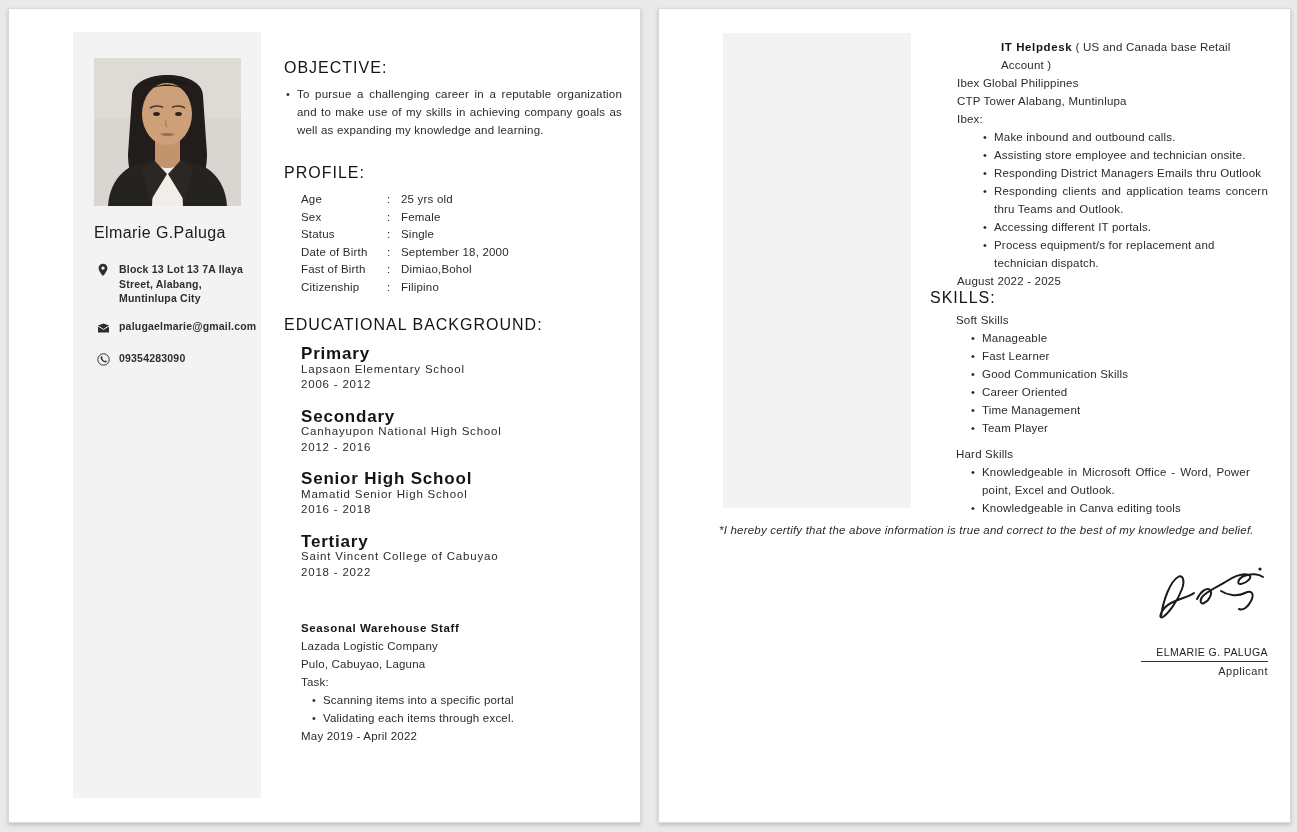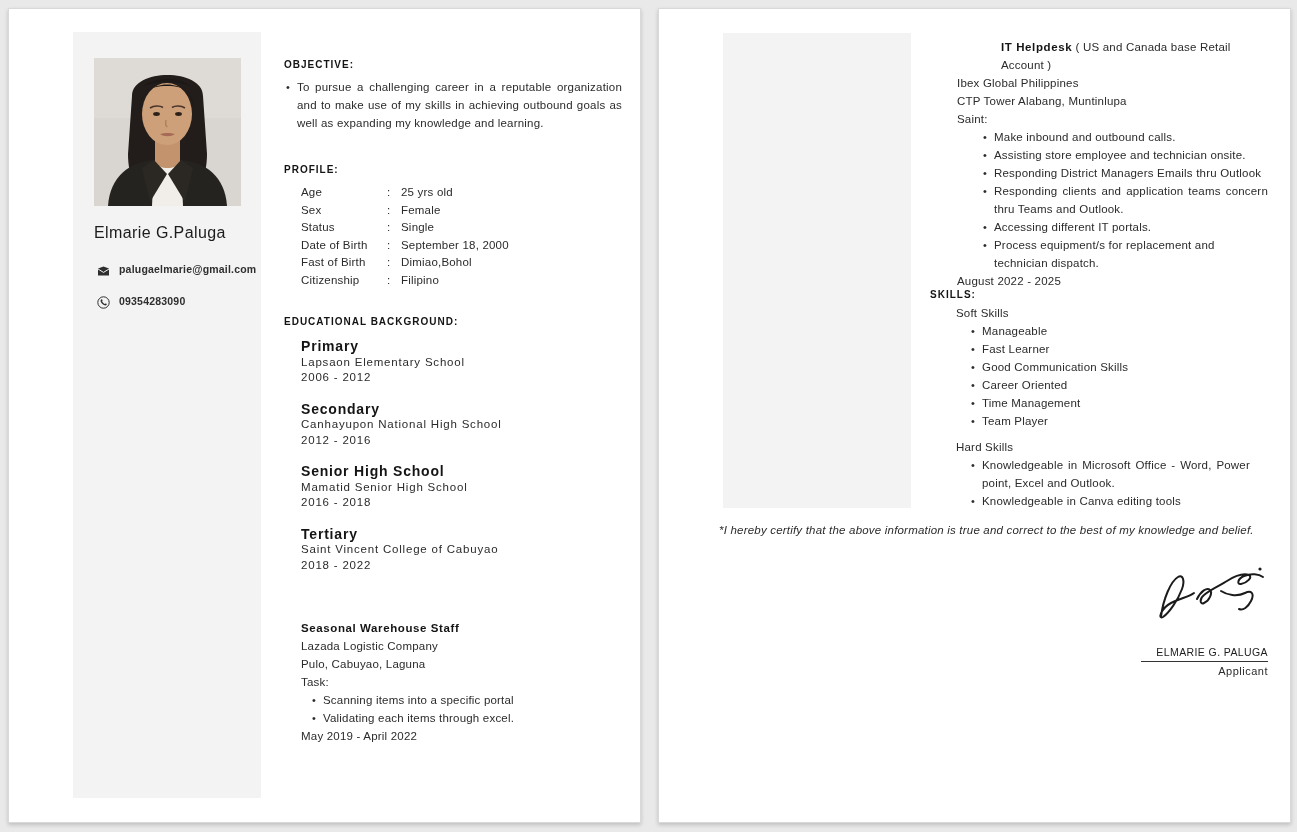--- a/index.html
+++ b/index.html
@@ -32,21 +32,21 @@
     position:absolute; left:21px; top:192px; width:160px;
     font-size:16px; letter-spacing:0.4px; color:#1c1c1c; font-weight:400;
   }
   .contacts { position:absolute; left:24px; top:230px; width:156px; }
   .contact-row { display:flex; margin-bottom:13px; }
   .contact-row .cicon { width:13px; flex:0 0 13px; margin-right:9px; padding-top:1px; }
   .contact-row .ctext { font-size:10.5px; font-weight:bold; line-height:14.5px; letter-spacing:0.2px; color:#2e2e2e; }
 
   
   .sec-heading {
-    font-size:10px; font-weight:bold; letter-spacing:1px; color:#141414;
+    font-size:16px; font-weight:normal; letter-spacing:1px; color:#141414;
   }
   .sub-bold { font-size:11.5px; font-weight:bold; letter-spacing:0.6px; color:#141414; }
   .body-txt { font-size:11.5px; line-height:18px; letter-spacing:0.2px; color:#2b2b2b; }
 
   ul.blist { list-style:none; }
   ul.blist li { display:flex; }
   ul.blist li .dot { flex:0 0 13px; text-align:left; padding-left:2px; }
   ul.blist li .dot::before { content:"•"; font-size:11px; }
   ul.blist li .btxt { flex:1; }
   .just { text-align:justify; }
@@ -58,21 +58,21 @@
   .sec-objective ul { margin-top:8px; }
   .sec-profile { top:155px; }
   .profile-rows { margin-top:9px; margin-left:17px; }
   .p-row { display:flex; font-size:11.5px; line-height:17.5px; letter-spacing:0.2px; }
   .p-label { width:86px; flex:0 0 86px; }
   .p-colon { width:14px; flex:0 0 14px; }
   .p-colon::before { content:":"; }
   .sec-education { top:307px; }
   .edu-entries { margin-top:12px; margin-left:17px; }
   .edu-entry { margin-bottom:16px; }
-  .edu-level { font-size:14px; font-weight:bold; letter-spacing:0.8px; line-height:15.5px; color:#141414; }
+  .edu-level { font-size:17px; font-weight:bold; letter-spacing:0.8px; line-height:15.5px; color:#141414; }
   .edu-school, .edu-years { font-size:11.5px; line-height:15.5px; letter-spacing:0.8px; }
   .sec-work { top:584px; }
   .work-block { margin-top:26px; margin-left:17px; }
   .work-block ul { margin-left:9px; }
 
   
   .gray-panel { position:absolute; left:64px; top:24px; width:188px; height:475px; background:#f3f3f3; }
   .main-right { position:absolute; left:271px; top:0; width:346px; }
   .job-block { position:absolute; left:27px; top:29px; width:319px; }
   .job-title-line { font-size:11.5px; line-height:18px; letter-spacing:0.2px;padding-left:44px; }
@@ -132,20 +132,32 @@
         <path d="M60 102 L73 116 L56 144 L48 110 Z" fill="#2b2824"></path>
         <path d="M87 102 L74 116 L91 144 L99 110 Z" fill="#2b2824"></path>
       </svg>
     </div>
 
     <div class="name">Elmarie G.Paluga</div>
 
     <div class="contacts">
       <div class="contact-row">
         <span class="cicon">
+          <svg width="12" height="14" viewBox="0 0 12 14">
+              <path d="M6 0.8 C3.4 0.8 1.6 2.8 1.6 5.2 C1.6 8.4 6 13 6 13 C6 13 10.4 8.4 10.4 5.2 C10.4 2.8 8.6 0.8 6 0.8 Z M6 6.8 A1.7 1.7 0 1 1 6 3.4 A1.7 1.7 0 0 1 6 6.8 Z" fill="#2e2e2e"></path>
+            </svg>
+        </span>
+        <span class="ctext">
+          <span>Block 13 Lot 13 7A Ilaya</span><br>
+          <span>Street, Alabang,</span><br>
+          <span>Muntinlupa City</span>
+        </span>
+      </div>
+      <div class="contact-row">
+        <span class="cicon">
           <svg width="13" height="11" viewBox="0 0 13 11">
               <path d="M1 2.6 L6.5 0.6 L12 2.6 L12 9.6 L1 9.6 Z" fill="#2e2e2e"></path>
               <path d="M1 3 L6.5 6.4 L12 3" stroke="#f3f3f3" stroke-width="1" fill="none"></path>
             </svg>
         </span>
         <span class="ctext">palugaelmarie@gmail.com</span>
       </div>
       <div class="contact-row">
         <span class="cicon">
           <svg width="13" height="13" viewBox="0 0 13 13">
@@ -158,21 +170,21 @@
     </div>
   </div>
 
   <div class="main-left">
 
     <div class="sec sec-objective">
       <div class="sec-heading">OBJECTIVE:</div>
       <ul class="blist body-txt">
         <li>
           <span class="dot"></span>
-          <span class="btxt just">To pursue a challenging career in a reputable organization and to make use of my skills in achieving outbound goals as well as expanding my knowledge and learning.</span>
+          <span class="btxt just">To pursue a challenging career in a reputable organization and to make use of my skills in achieving company goals as well as expanding my knowledge and learning.</span>
         </li>
       </ul>
     </div>
 
     <div class="sec sec-profile">
       <div class="sec-heading">PROFILE:</div>
       <div class="profile-rows">
         <div class="p-row">
             <span class="p-label">Age</span>
             <span class="p-colon"></span>
@@ -260,21 +272,21 @@
   <div class="gray-panel"></div>
 
   <div class="main-right">
 
     <div class="job-block body-txt">
       <div class="job-title-line">
         <span class="job-title">IT Helpdesk</span><span> ( US and Canada base Retail Account )</span>
       </div>
       <div>Ibex Global Philippines</div>
       <div>CTP Tower Alabang, Muntinlupa</div>
-      <div>Saint:</div>
+      <div>Ibex:</div>
       <ul class="blist">
         <li>
             <span class="dot"></span>
             <span class="btxt">Make inbound and outbound calls.</span>
           </li>
         <li>
             <span class="dot"></span>
             <span class="btxt">Assisting store employee and technician onsite.</span>
           </li>
         <li>

